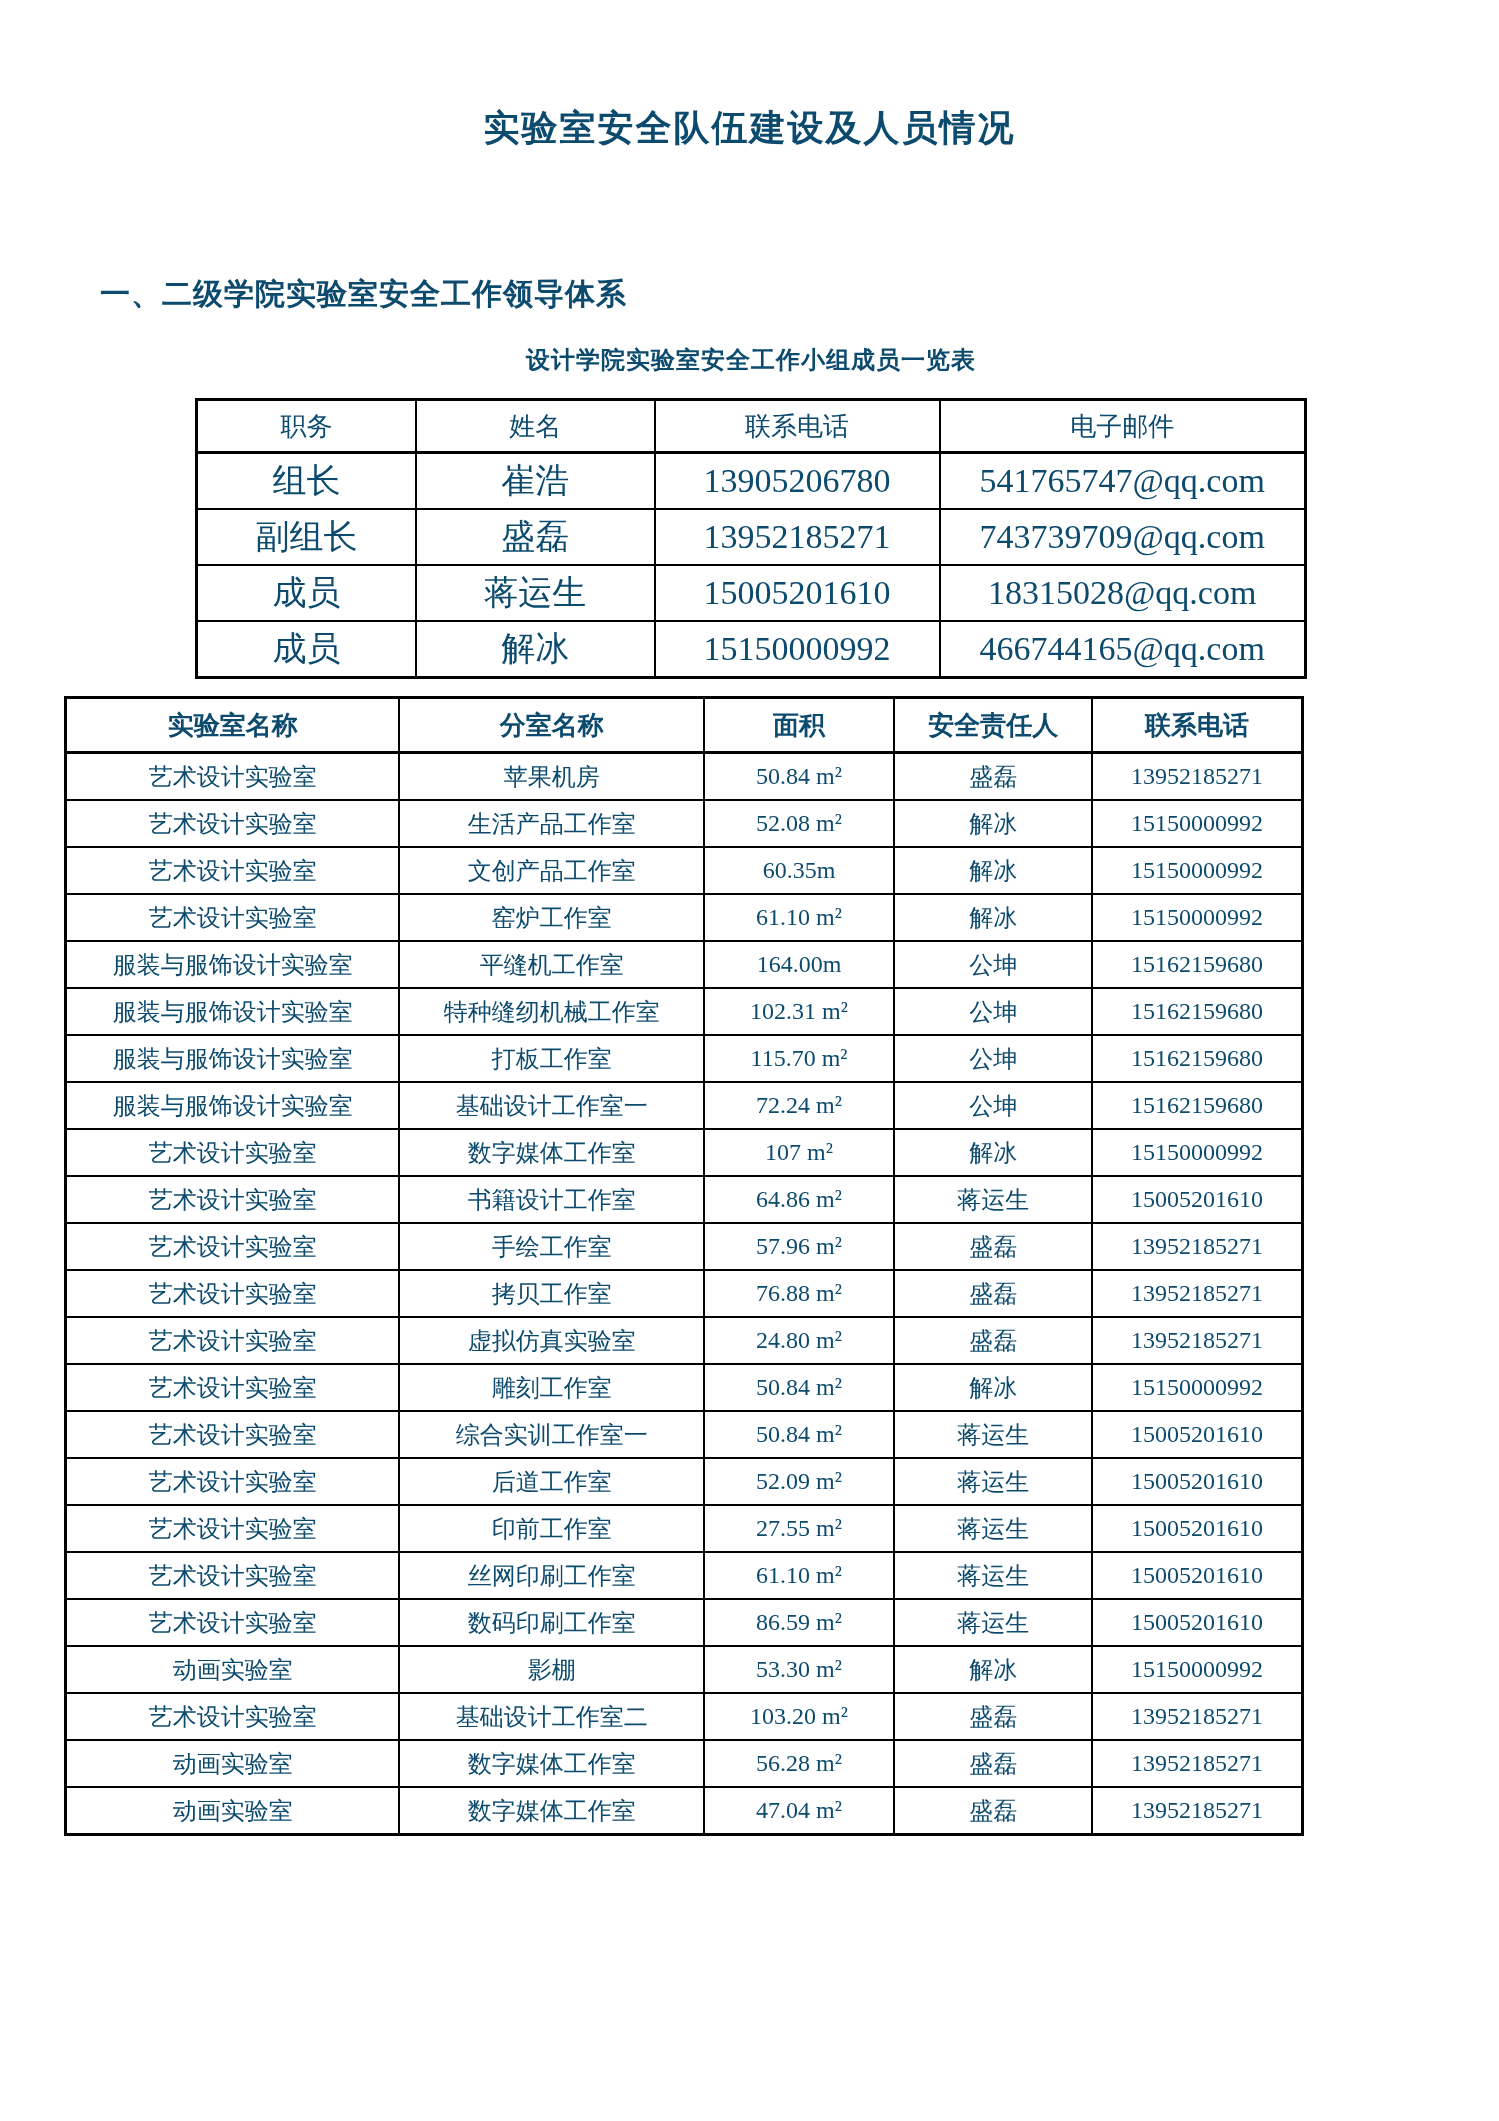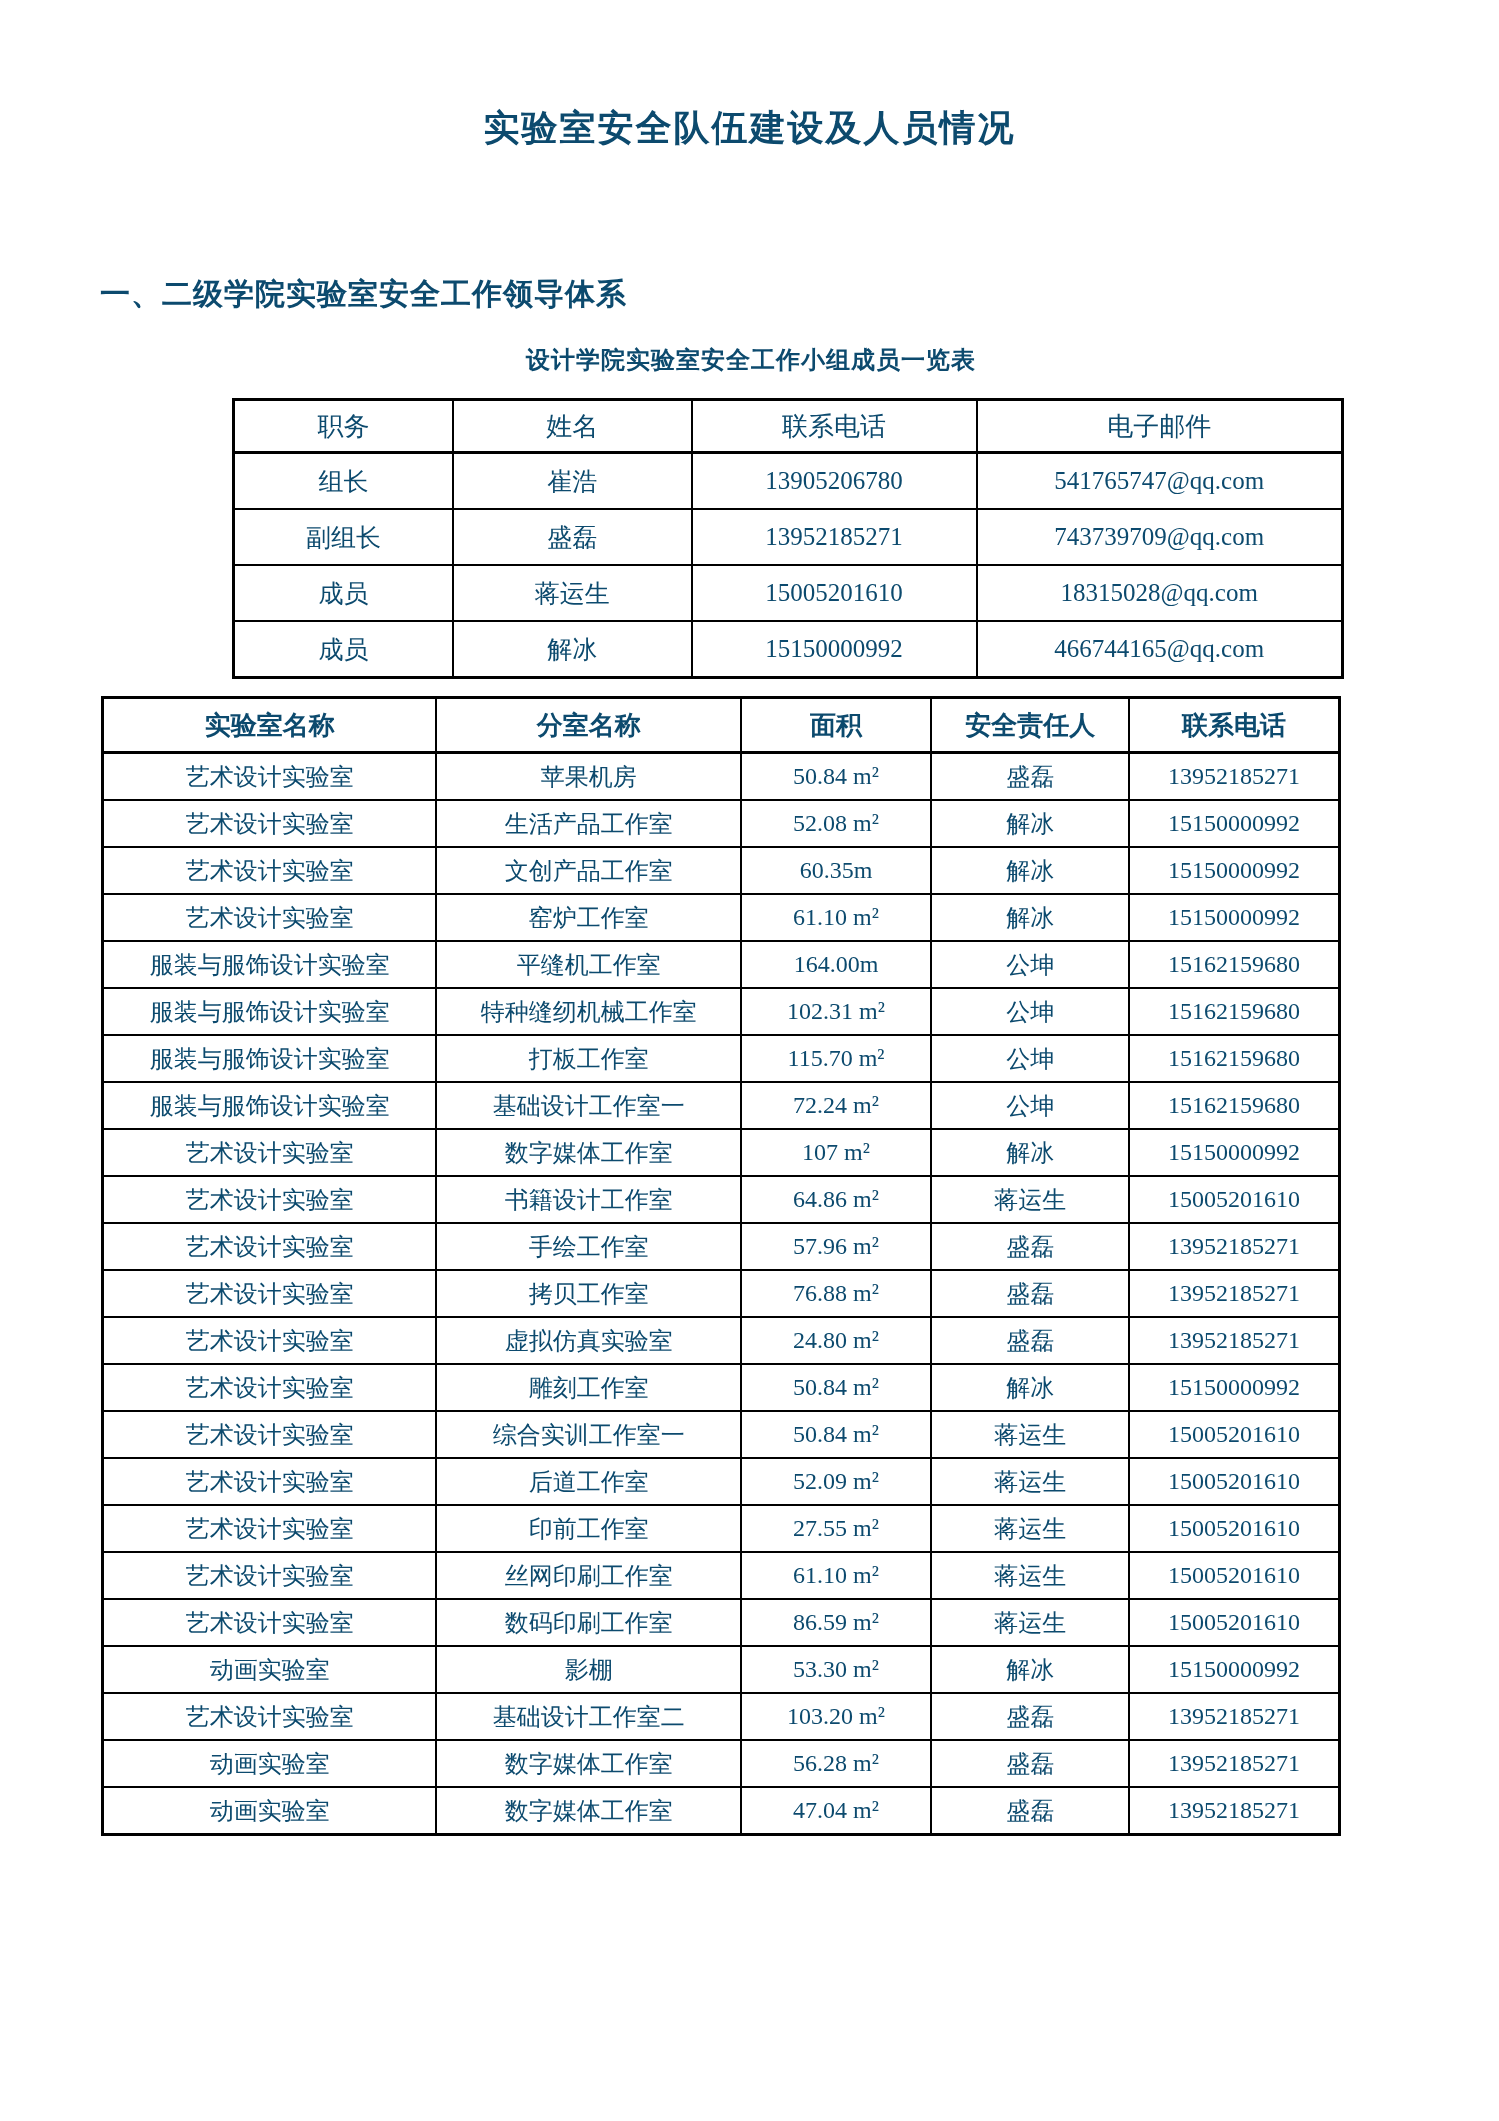--- a/index.html
+++ b/index.html
@@ -46,21 +46,20 @@
     text-align: center;
     font-family: "Liberation Sans", "DejaVu Sans", sans-serif;
     font-weight: bold;
     font-size: 24px;
     letter-spacing: 1px;
   }
   table {
     border-collapse: collapse;
     table-layout: fixed;
     position: absolute;
-    margin-left: 37px;
   }
   table, th, td {
     border: 2px solid #000000;
   }
   table {
     border-width: 3px;
   }
   th, td {
     text-align: center;
     vertical-align: middle;
@@ -75,21 +74,21 @@
     width: 1112px;
   }
   .leader-table th {
     height: 50px;
     font-weight: normal;
     font-size: 26px;
     border-bottom-width: 3px;
   }
   .leader-table td {
     height: 54px;
-    font-size: 25px;
+    font-size: 34px;
   }
   
   .lab-table {
     top: 696px;
     left: 64px;
     width: 1240px;
   }
   .lab-table th {
     height: 52px;
     font-family: "Liberation Sans", "DejaVu Sans", sans-serif;

